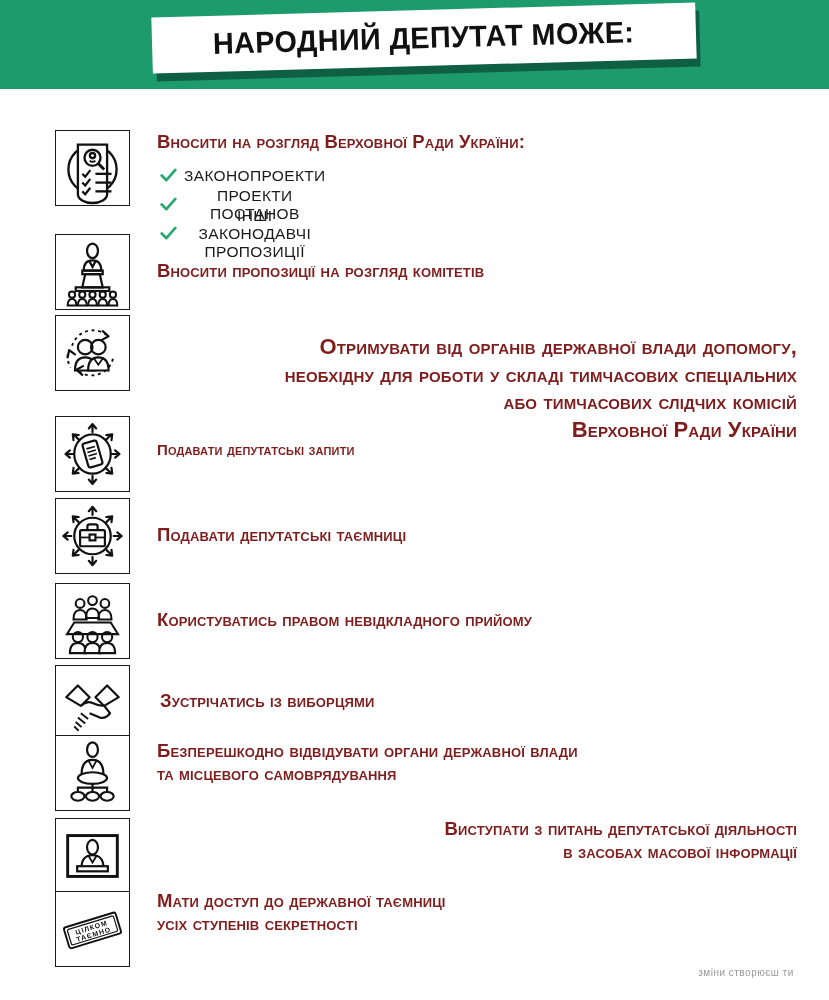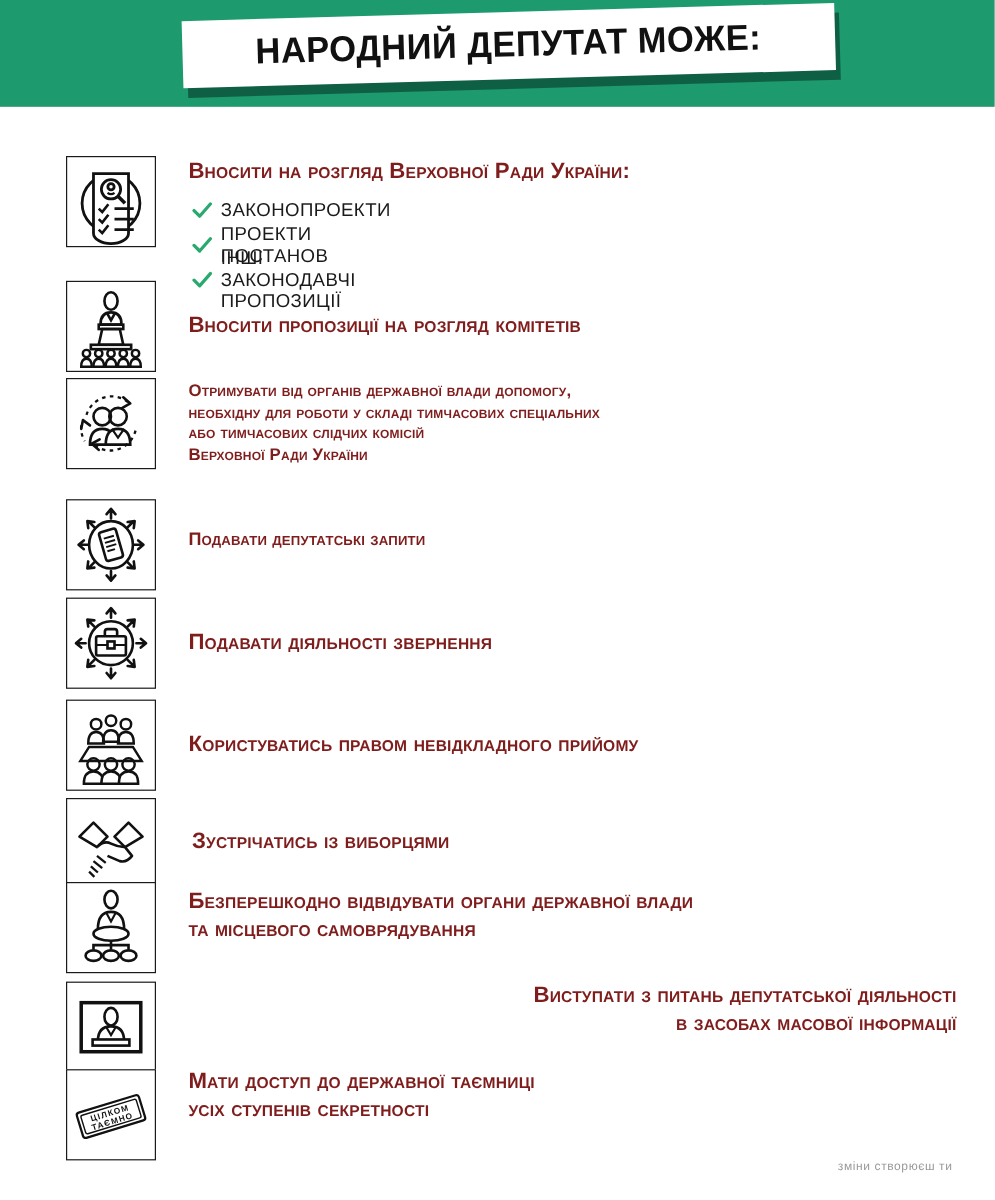--- a/index.html
+++ b/index.html
@@ -89,20 +89,21 @@
     font-variant: small-caps;
     letter-spacing: 0.15px;
     line-height: 1.26;
     white-space: pre-line;
   }
 
   
   .check-list {
     position: absolute;
     left: 160px;
+    text-align: center;
   }
   .check-item {
     display: flex;
     align-items: center;
     height: 29px;
   }
   .check-mark {
     width: 17px;
     height: 17px;
     margin-right: 7px;
@@ -229,21 +230,21 @@
         <path d="M44 74 q0 -18 14 -18 q14 0 14 18 Z" fill="#fff"></path>
         <path d="M51 56 l7 10 l7 -10" stroke-width="2.4"></path>
         <path d="M22 40 a30 30 0 0 1 48 -14" stroke-dasharray="4 5" stroke-width="2.6"></path>
         <path d="M64 20 l8 7 l-9 5" stroke-width="3" stroke-linecap="round" stroke-linejoin="round"></path>
         <path d="M78 58 a30 30 0 0 1 -48 16" stroke-dasharray="4 5" stroke-width="2.6"></path>
         <path d="M36 80 l-8 -7 l9 -5" stroke-width="3" stroke-linecap="round" stroke-linejoin="round"></path>
         <path d="M16 52 a30 30 0 0 0 4 18" stroke-dasharray="4 5" stroke-width="2.6"></path>
         <path d="M16 56 l2 -10 l8 6" stroke-width="3" stroke-linecap="round" stroke-linejoin="round"></path>
       </svg>
     </div>
-    <div class="row-text" style="left:157px; top:228px; width:640px; font-size:14px;">Отримувати від органів державної влади допомогу,
+    <div class="row-text" style="left:157px; top:244px; width:640px; font-size:22px;text-align:right;">Отримувати від органів державної влади допомогу,
 необхідну для роботи у складі тимчасових спеціальних
 або тимчасових слідчих комісій
 Верховної Ради України</div>
   </div>
 
   <div class="row">
     <div class="icon-box" style="left:55px; top:327px; width:75px; height:76px;">
       <svg viewBox="0 0 100 100" fill="none" stroke="#111" stroke-width="3">
         <ellipse cx="50" cy="50" rx="25" ry="27"></ellipse>
         <g transform="rotate(-16 50 50)">
@@ -281,21 +282,21 @@
           <path d="M50 79 v9 M45 84 l5 6 l5 -6"></path>
           <path d="M21 50 h-9 M16 45 l-6 5 l6 5"></path>
           <path d="M79 50 h9 M84 45 l6 5 l-6 5"></path>
           <path d="M31 31 l-6 -6 M24 31 l-1 -8 l8 1"></path>
           <path d="M69 31 l6 -6 M76 31 l1 -8 l-8 1"></path>
           <path d="M31 69 l-6 6 M24 69 l-1 8 l8 -1"></path>
           <path d="M69 69 l6 6 M76 69 l1 8 l-8 -1"></path>
         </g>
       </svg>
     </div>
-    <div class="row-text" style="left:157px; top:434px; width:640px; font-size:18.5px;">Подавати діяльності звернення</div>
+    <div class="row-text" style="left:157px; top:434px; width:640px; font-size:18.5px;">Подавати депутатські таємниці</div>
   </div>
 
   <div class="row">
     <div class="icon-box" style="left:55px; top:494px; width:75px; height:76px;">
       <svg viewBox="0 0 100 100" fill="none" stroke="#111" stroke-width="2.8">
         <g>
           <circle cx="33" cy="26" r="6"></circle>
             <path d="M24 48 q0 -13 9 -13 q9 0 9 13 Z"></path>
           <circle cx="50" cy="22" r="6"></circle>
             <path d="M41 46 q0 -13 9 -13 q9 0 9 13 Z"></path>

